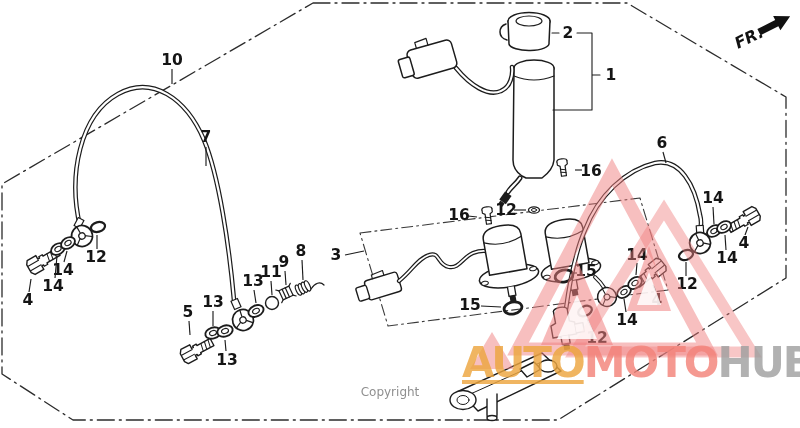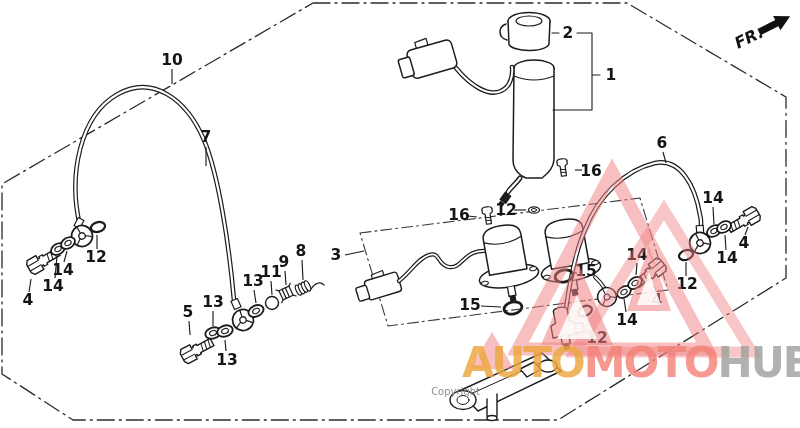--- a/index.html
+++ b/index.html
@@ -1,22 +1,22 @@
 <!DOCTYPE html>
 <html><head>
 <meta charset="utf-8">
 <style>
   html,body{margin:0;padding:0;background:#fff;}
   .stage{position:relative;width:800px;height:428px;background:#fff;overflow:hidden;
          font-family:"DejaVu Sans","Liberation Sans",sans-serif;}
   .stage svg{position:absolute;left:0;top:0;}
   #wm-text{position:absolute;left:462px;top:342px;font-size:42px;font-weight:800;
            line-height:1;letter-spacing:-2px;white-space:nowrap;opacity:.82;}
-  #copyright{position:absolute;left:300px;top:388px;width:180px;text-align:right;
-             font-size:10px;line-height:8px;color:#8f8f8f;
+  #copyright{position:absolute;left:300px;top:388px;width:180px;text-align:center;
+             font-size:12px;line-height:8px;color:#8f8f8f;
              font-family:"DejaVu Sans","Liberation Sans",sans-serif;}
   .callout-text{font-size:15.5px;font-weight:bold;fill:#151515;}
   .fr-text{font-size:16px;font-weight:bold;font-style:italic;fill:#111;}
 </style>
 </head>
 <body>
 
 <div class="stage">
 
 <svg id="art" width="800" height="428" viewBox="0 0 800 428">
@@ -327,20 +327,20 @@
     <path d="M664,210 L752,352 L575,352 Z" fill="none" stroke="#f08080" stroke-width="11" stroke-opacity="0.45"></path>
     <path d="M577,260 L613,345 L541,345 Z" fill="#f08080" fill-opacity="0.55"></path>
     <path d="M577,295 L597,339 L557,339 Z" fill="#ffffff" fill-opacity="0.85"></path>
     <path d="M649,246 L671,311 L627,311 Z" fill="#f08080" fill-opacity="0.55"></path>
     <path d="M649,272 L661,305 L637,305 Z" fill="#ffffff" fill-opacity="0.85"></path>
     <path d="M492,332 L514,369 L470,369 Z" fill="#f08080" fill-opacity="0.5"></path>
   </g>
 </svg>
 
 <div id="wm-text">
-  <span style="color: rgb(237, 166, 63);">AUTO</span><span style="color: rgb(243, 131, 122);">MOTO</span><span style="color: rgb(160, 160, 160);">HUB</span>
+  <span style="color: rgb(237, 166, 63); text-decoration: underline;">AUTO</span><span style="color: rgb(243, 131, 122);">MOTO</span><span style="color: rgb(160, 160, 160);">HUB</span>
 </div>
 
 <div id="copyright">
   <div>Copyright</div>
 </div>
 
 </div>
 
 </body></html>

